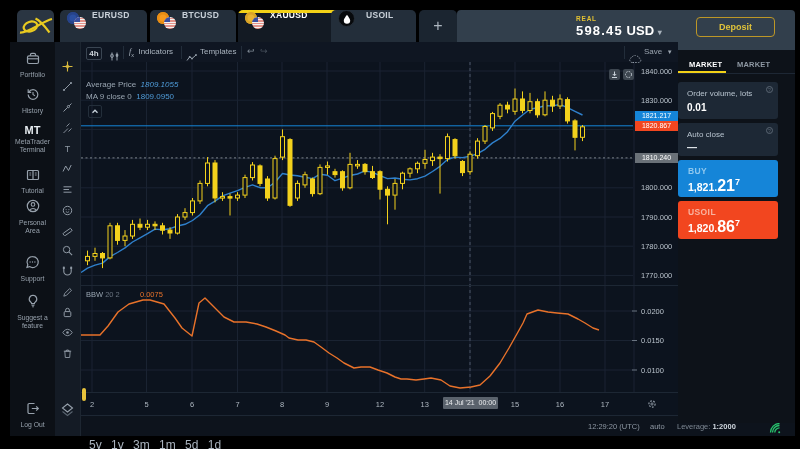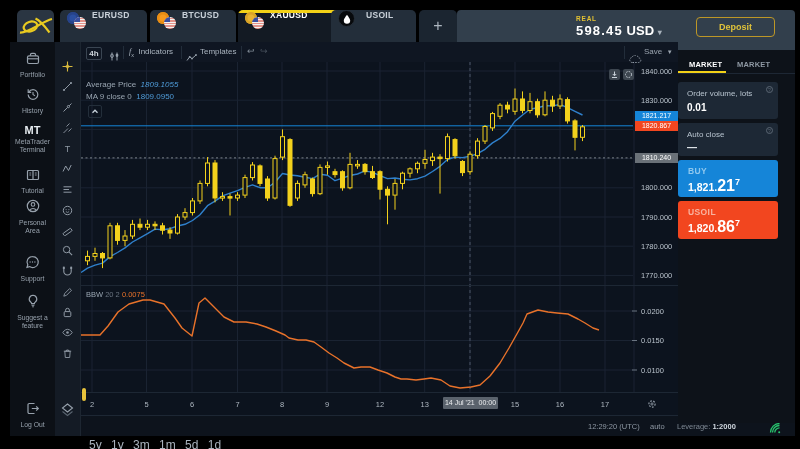--- a/index.html
+++ b/index.html
@@ -410,21 +410,21 @@
    <div class="abs" style="left:542px;top:27px;width:11px;height:11px;background:#3d4650;border-radius:2px;">
         <svg width="11" height="11" viewBox="0 0 11 11" style="display:block">
           <circle cx="5.5" cy="5.5" r="3" fill="none" stroke="#c9d1d9" stroke-width="1" stroke-dasharray="1.6,1.2"></circle>
         </svg>
       </div>
 
    <div class="abs" style="left:554px;top:69px;width:43px;height:10px;background:#1585d8;color:#fff;font-size:7px;text-align:center;line-height:10px;">1821.217</div>
    <div class="abs" style="left:554px;top:79px;width:43px;height:10px;background:#f2461f;color:#fff;font-size:7px;text-align:center;line-height:10px;">1820.867</div>
    <div class="abs" style="left:554px;top:111px;width:43px;height:10px;background:#6a7178;color:#fff;font-size:7px;text-align:center;line-height:10px;">1810.240</div>
 
-   <div class="abs" style="left:5px;top:248px;font-size:7.5px;color:#9aa6b2;">BBW <span style="color:#6a7480;">20 2</span> <span style="color:#e8722a;">0.0075</span></div>
+   <div class="abs" style="left:5px;top:248px;font-size:7.5px;color:#9aa6b2;">BBW <span style="color:#6a7480;">20 2</span> <span style="color:#e8722a;margin-left:18px;">0.0075</span></div>
 
    <div class="abs" style="left:0;top:243px;width:597px;border-top:1px solid #1d2734;"></div>
    <div class="abs" style="left:0;top:350px;width:597px;border-top:1px solid #1d2734;"></div>
 
    <div class="abs" style="left:362px;top:355px;width:55px;height:12px;background:#5a626c;border-radius:1px;color:#eceef0;font-size:7px;text-align:center;line-height:12px;">14 Jul '21 &nbsp;00:00</div>
    <div class="abs" style="left:566px;top:357px;">
         <svg width="10" height="10" viewBox="0 0 10 10" style="display:block">
           <circle cx="5" cy="5" r="3.1" fill="none" stroke="#8f99a4" stroke-width="1.2" stroke-dasharray="1.7,1.4"></circle>
           <circle cx="5" cy="5" r="1.1" fill="none" stroke="#8f99a4" stroke-width="0.9"></circle>
         </svg>

